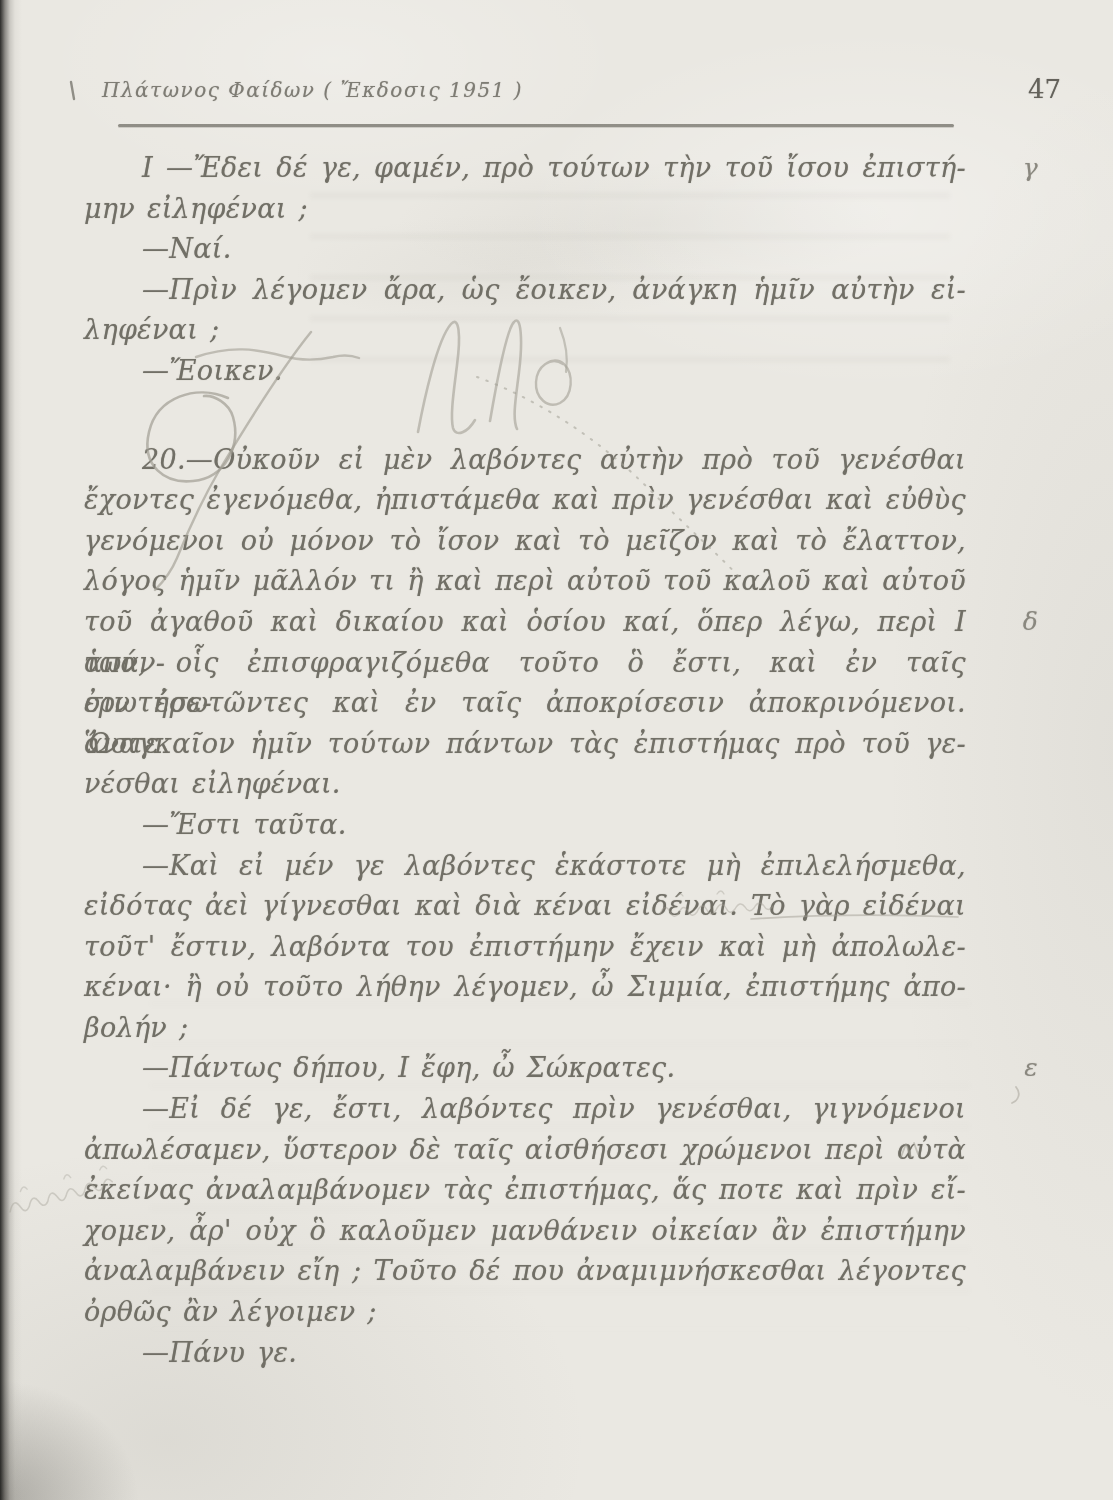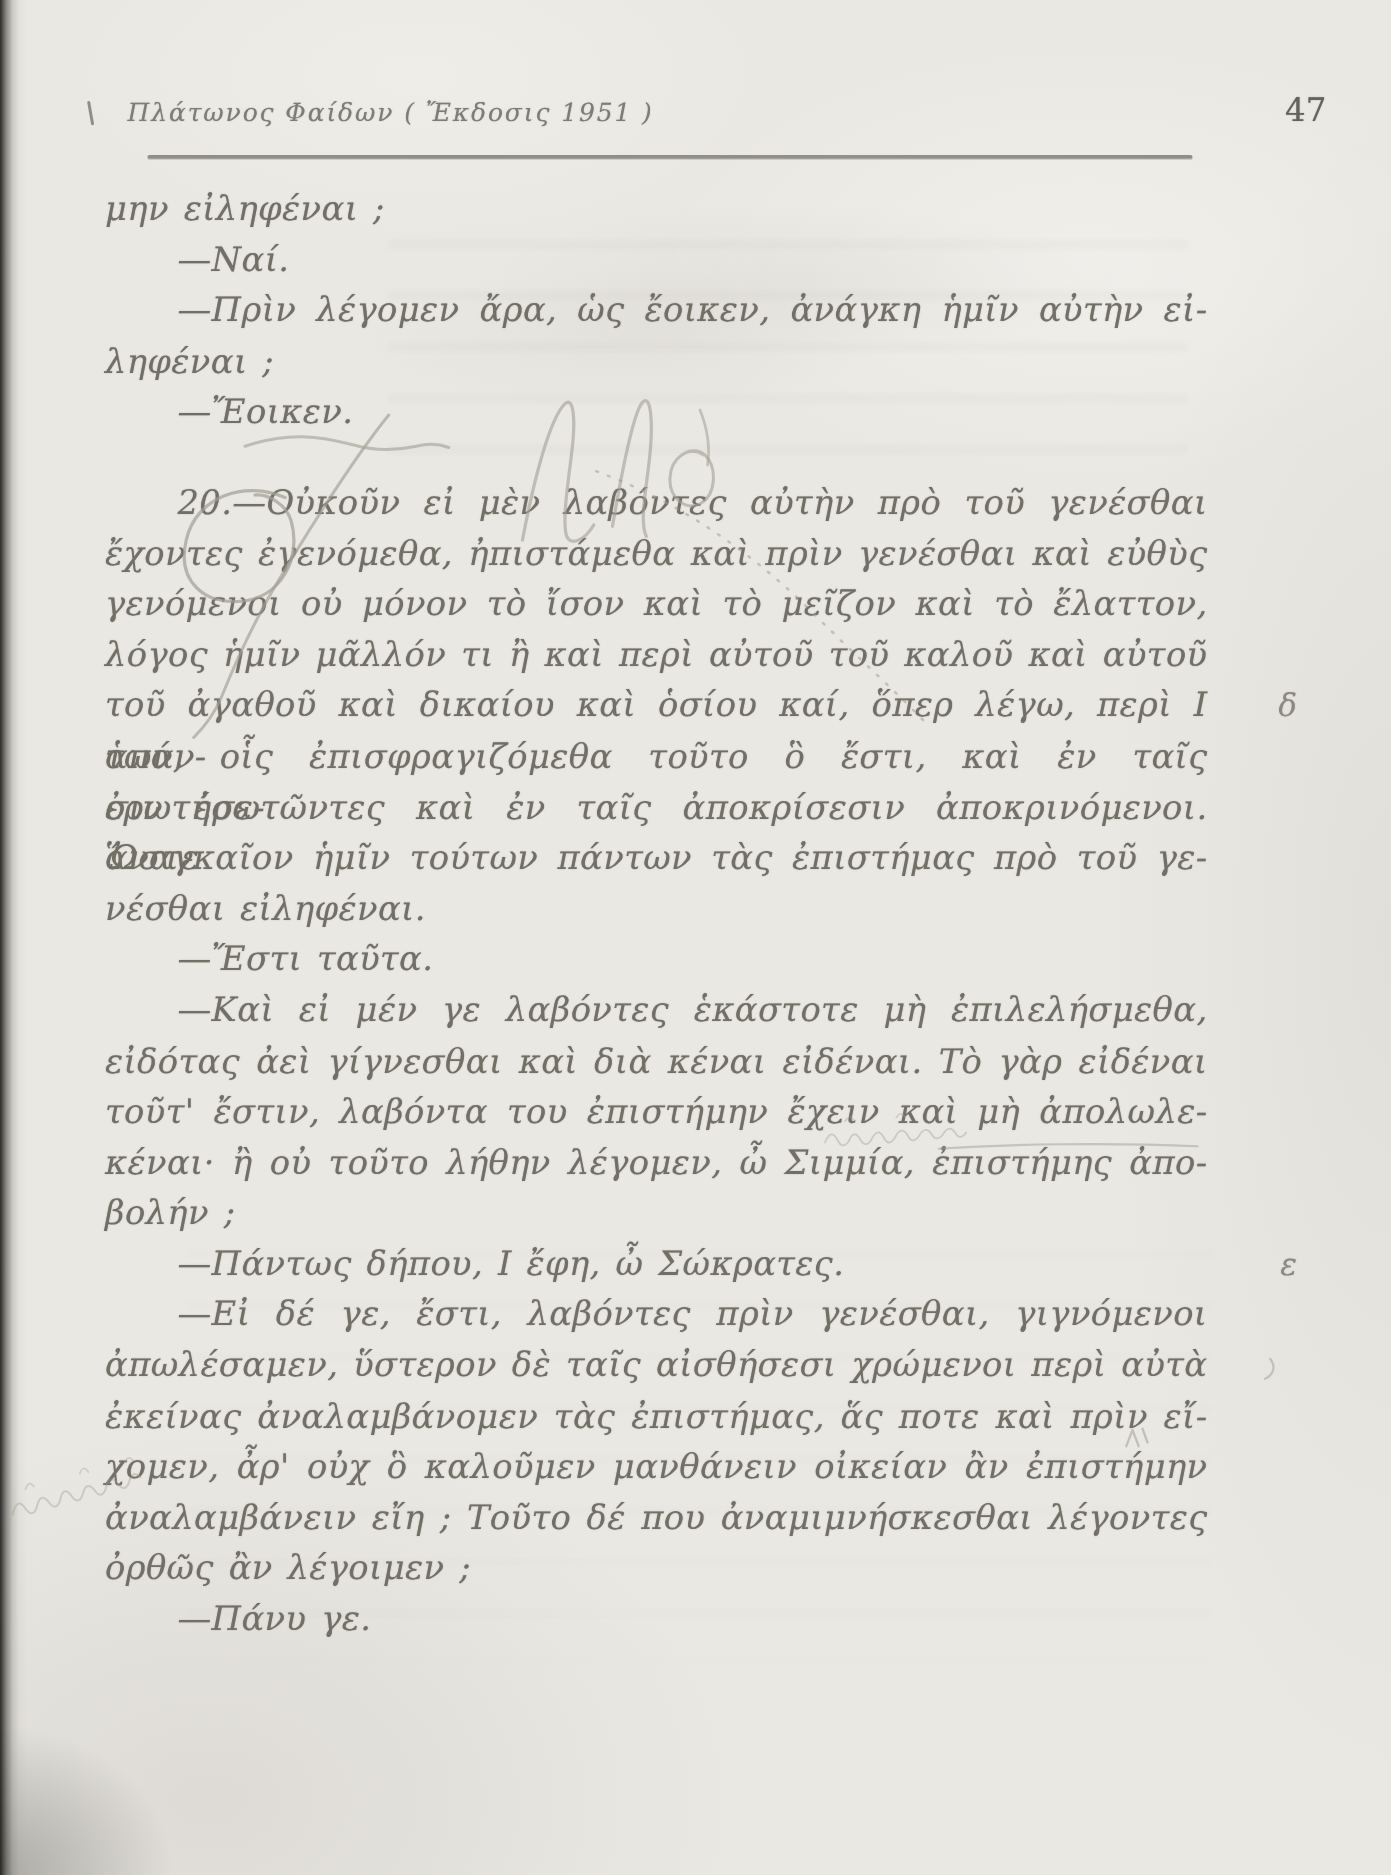--- a/index.html
+++ b/index.html
@@ -60,21 +60,21 @@
   }
   .line{
     position:relative;
     height:40.6px;line-height:40.6px;
     white-space:nowrap;
   }
   .line.just{white-space:normal;text-align:justify;text-align-last:justify;}
   .line.indent .line-text{padding-left:58px;}
   .line.just.indent{text-indent:58px;}
   .line.just.indent .line-text{padding-left:0;}
-  .line.para-gap{margin-top:32px;}
+  .line.para-gap{margin-top:48px;}
   .margin-letter{
     position:absolute;right:-72px;top:0;
     font-size:25px;color:#8a887f;font-style:italic;
     text-shadow:0 0 1px rgba(138,136,127,0.5);
   }
   .pencil-layer{position:absolute;left:0;top:0;z-index:6;pointer-events:none;}
   .ghost{
     position:absolute;z-index:1;pointer-events:none;
     background:repeating-linear-gradient(180deg, rgba(146,144,134,0.12) 0 7px, transparent 7px 41px);
     filter:blur(2px);
@@ -91,20 +91,21 @@
   <div class="ghost ghost2"></div>
 
   <div class="scan-edge"></div>
   <div class="scan-corner"></div>
 
   <div class="header-title">Πλάτωνος Φαίδων ( Ἔκδοσις 1951 )</div>
   <div class="page-number">47</div>
   <div class="header-rule"></div>
 
   <div class="text-block" id="text-block">
+      <div class="line indent just"><span class="line-text">Ι —Ἔδει δέ γε, φαμέν, πρὸ τούτων τὴν τοῦ ἴσου ἐπιστή-</span><span class="margin-letter">γ</span></div>
       <div class="line"><span class="line-text">μην εἰληφέναι ;</span></div>
       <div class="line indent"><span class="line-text">—Ναί.</span></div>
       <div class="line indent just"><span class="line-text">—Πρὶν λέγομεν ἄρα, ὡς ἔοικεν, ἀνάγκη ἡμῖν αὐτὴν εἰ-</span></div>
       <div class="line"><span class="line-text">ληφέναι ;</span></div>
       <div class="line indent"><span class="line-text">—Ἔοικεν.</span></div>
       <div class="line indent just para-gap"><span class="line-text">20.—Οὐκοῦν εἰ μὲν λαβόντες αὐτὴν πρὸ τοῦ γενέσθαι</span></div>
       <div class="line just"><span class="line-text">ἔχοντες ἐγενόμεθα, ἠπιστάμεθα καὶ πρὶν γενέσθαι καὶ εὐθὺς</span></div>
       <div class="line just"><span class="line-text">γενόμενοι οὐ μόνον τὸ ἴσον καὶ τὸ μεῖζον καὶ τὸ ἔλαττον,</span></div>
       <div class="line just"><span class="line-text">λόγος ἡμῖν μᾶλλόν τι ἢ καὶ περὶ αὐτοῦ τοῦ καλοῦ καὶ αὐτοῦ</span></div>
       <div class="line just"><span class="line-text">τοῦ ἀγαθοῦ καὶ δικαίου καὶ ὁσίου καί, ὅπερ λέγω, περὶ Ι ἁπάν-</span><span class="margin-letter">δ</span></div>

